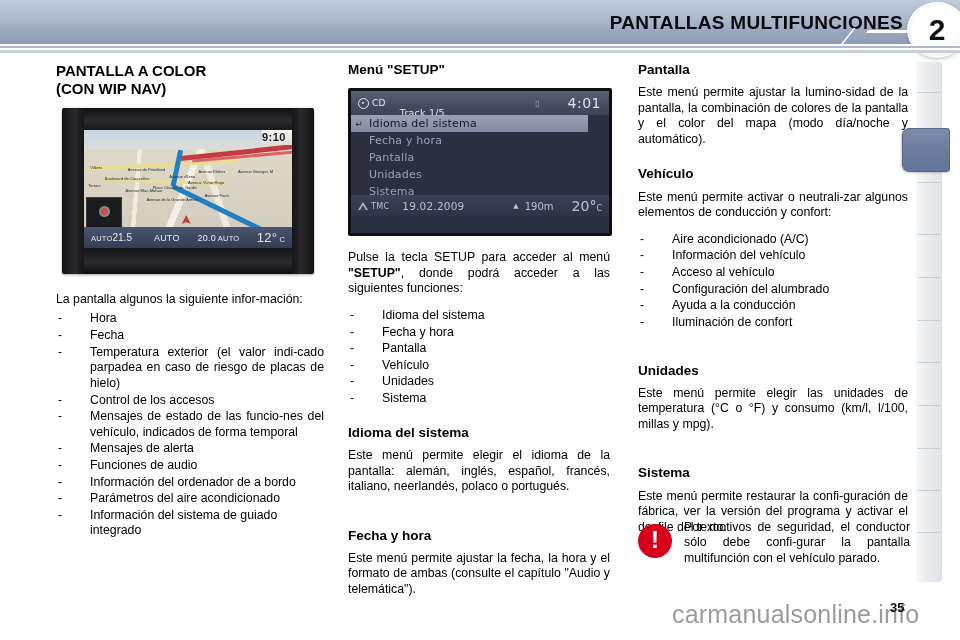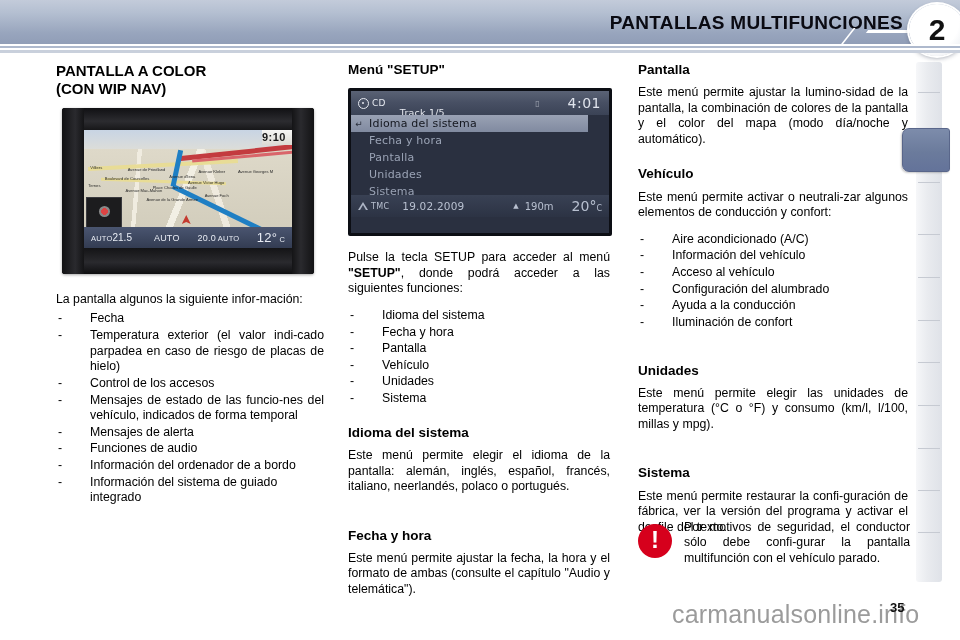--- a/index.html
+++ b/index.html
@@ -348,27 +348,29 @@
     <div class="nav-bezel-bot"></div>
     <div class="nav-bezel-l"></div>
     <div class="nav-bezel-r"></div>
   </div>
 
   <div style="height:18px"></div>
 
   <p class="lead">La pantalla algunos la siguiente infor-­mación:</p>
 
   <ul class="dash">
+    <li class="nj">Hora</li>
     <li class="nj">Fecha</li>
     <li>Temperatura exterior (el valor indi-cado parpadea en caso de riesgo de placas de hielo)</li>
     <li class="nj">Control de los accesos</li>
     <li>Mensajes de estado de las funcio-nes del vehículo, indicados de forma temporal</li>
     <li class="nj">Mensajes de alerta</li>
     <li class="nj">Funciones de audio</li>
     <li>Información del ordenador de a bordo</li>
+    <li class="nj">Parámetros del aire acondicionado</li>
     <li class="nj">Información del sistema de guiado integrado</li>
   </ul>
 </div>
 
 <div class="col col-2">
   <h2 class="sec">Menú "SETUP"</h2>
 
   <div class="setup">
     <div class="setup-top">
       <div class="cdicon"></div>

